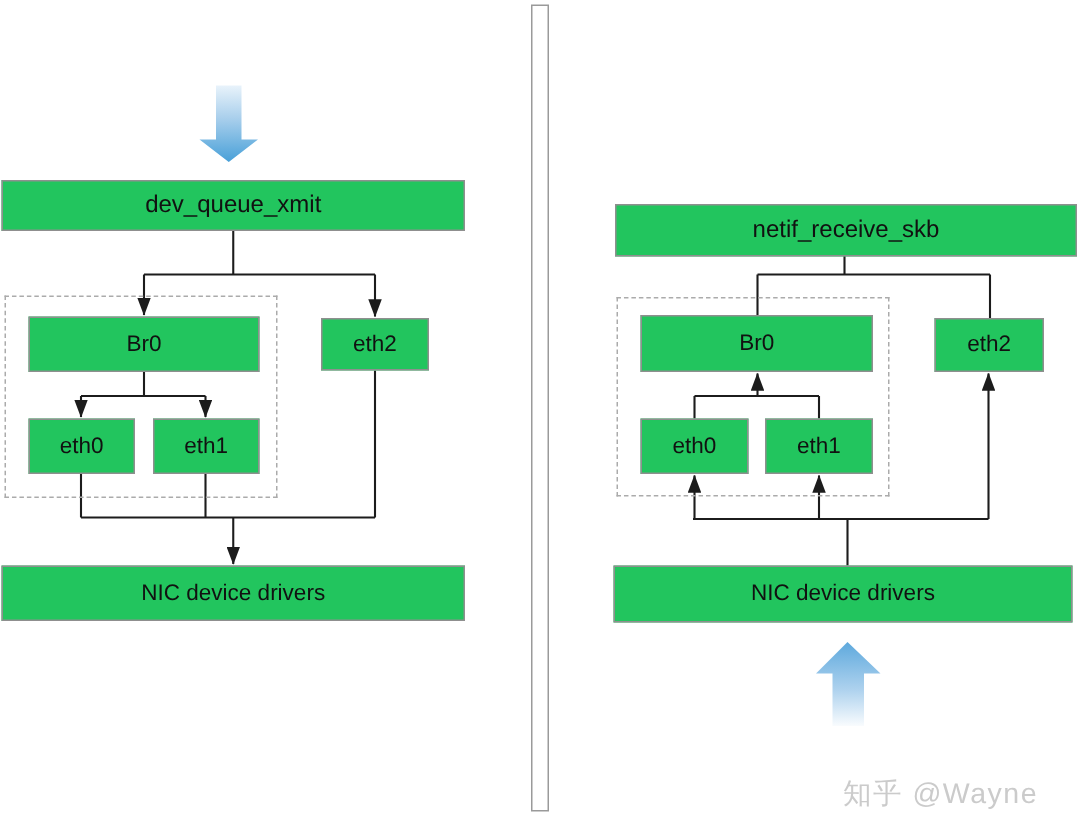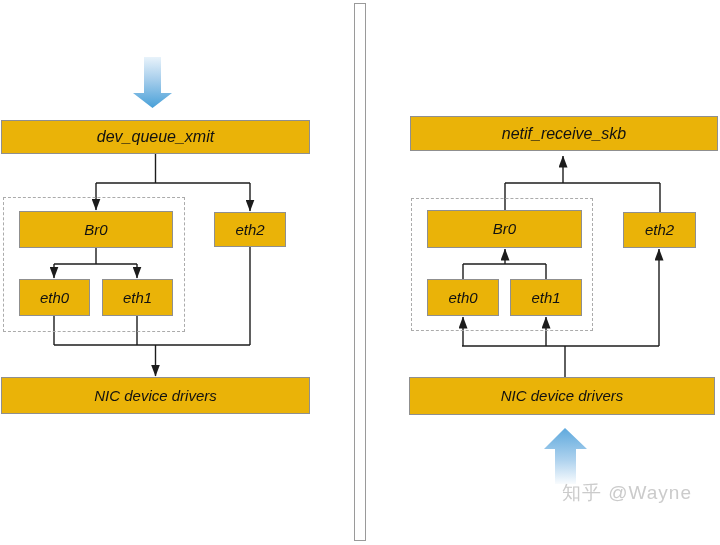--- a/index.html
+++ b/index.html
@@ -13,29 +13,28 @@
     color: #111111;
   }
   .connectors {
     position: absolute;
     left: 0; top: 0;
     width: 720px; height: 545px;
   }
   .box {
     position: absolute;
     box-sizing: border-box;
-    background: #eab308;
+    background: #22c55e;
     border: 1px solid #8f8f8f;
     display: flex;
     align-items: center;
     justify-content: center;
     text-align: center;
     font-size: 15px;
     line-height: 18px;
-    font-style: italic;
   }
   .box.wide { font-size: 16px; }
   .box.two-line { flex-direction: column; font-size: 15px; }
   .dashed {
     position: absolute;
     box-sizing: border-box;
     border: 1px dashed #ababab;
     background: transparent;
   }
   .divider {
@@ -134,21 +133,21 @@
   <div class="box" style="left:214px; top:212px; width:72px; height:35px;">
     <span>eth2</span>
   </div>
 
   <div class="box two-line" style="left:1px; top:377px; width:309px; height:37px;">
     <span>NIC device drivers</span>
   </div>
 
   <div class="dashed" style="left:411px; top:198px; width:182px; height:133px;"></div>
 
-  <div class="box wide" style="left:410px; top:116px; width:308px; height:35px;">
+  <div class="box wide" style="left:410px; top:136px; width:308px; height:35px;">
     <span>netif_receive_skb</span>
   </div>
 
   <div class="box" style="left:427px; top:210px; width:155px; height:38px;">
     <span>Br0</span>
   </div>
 
   <div class="box" style="left:427px; top:279px; width:72px; height:37px;">
     <span>eth0</span>
   </div>
@@ -158,15 +157,15 @@
   </div>
 
   <div class="box" style="left:623px; top:212px; width:73px; height:36px;">
     <span>eth2</span>
   </div>
 
   <div class="box" style="left:409px; top:377px; width:306px; height:38px;">
     <span>NIC device drivers</span>
   </div>
 
-  <div class="watermark" style="left:562px; top:480px;">知乎 @Wayne</div>
+  <div class="watermark" style="left:562px; top:516px;">知乎 @Wayne</div>
 
 </div>
 
 </body></html>

